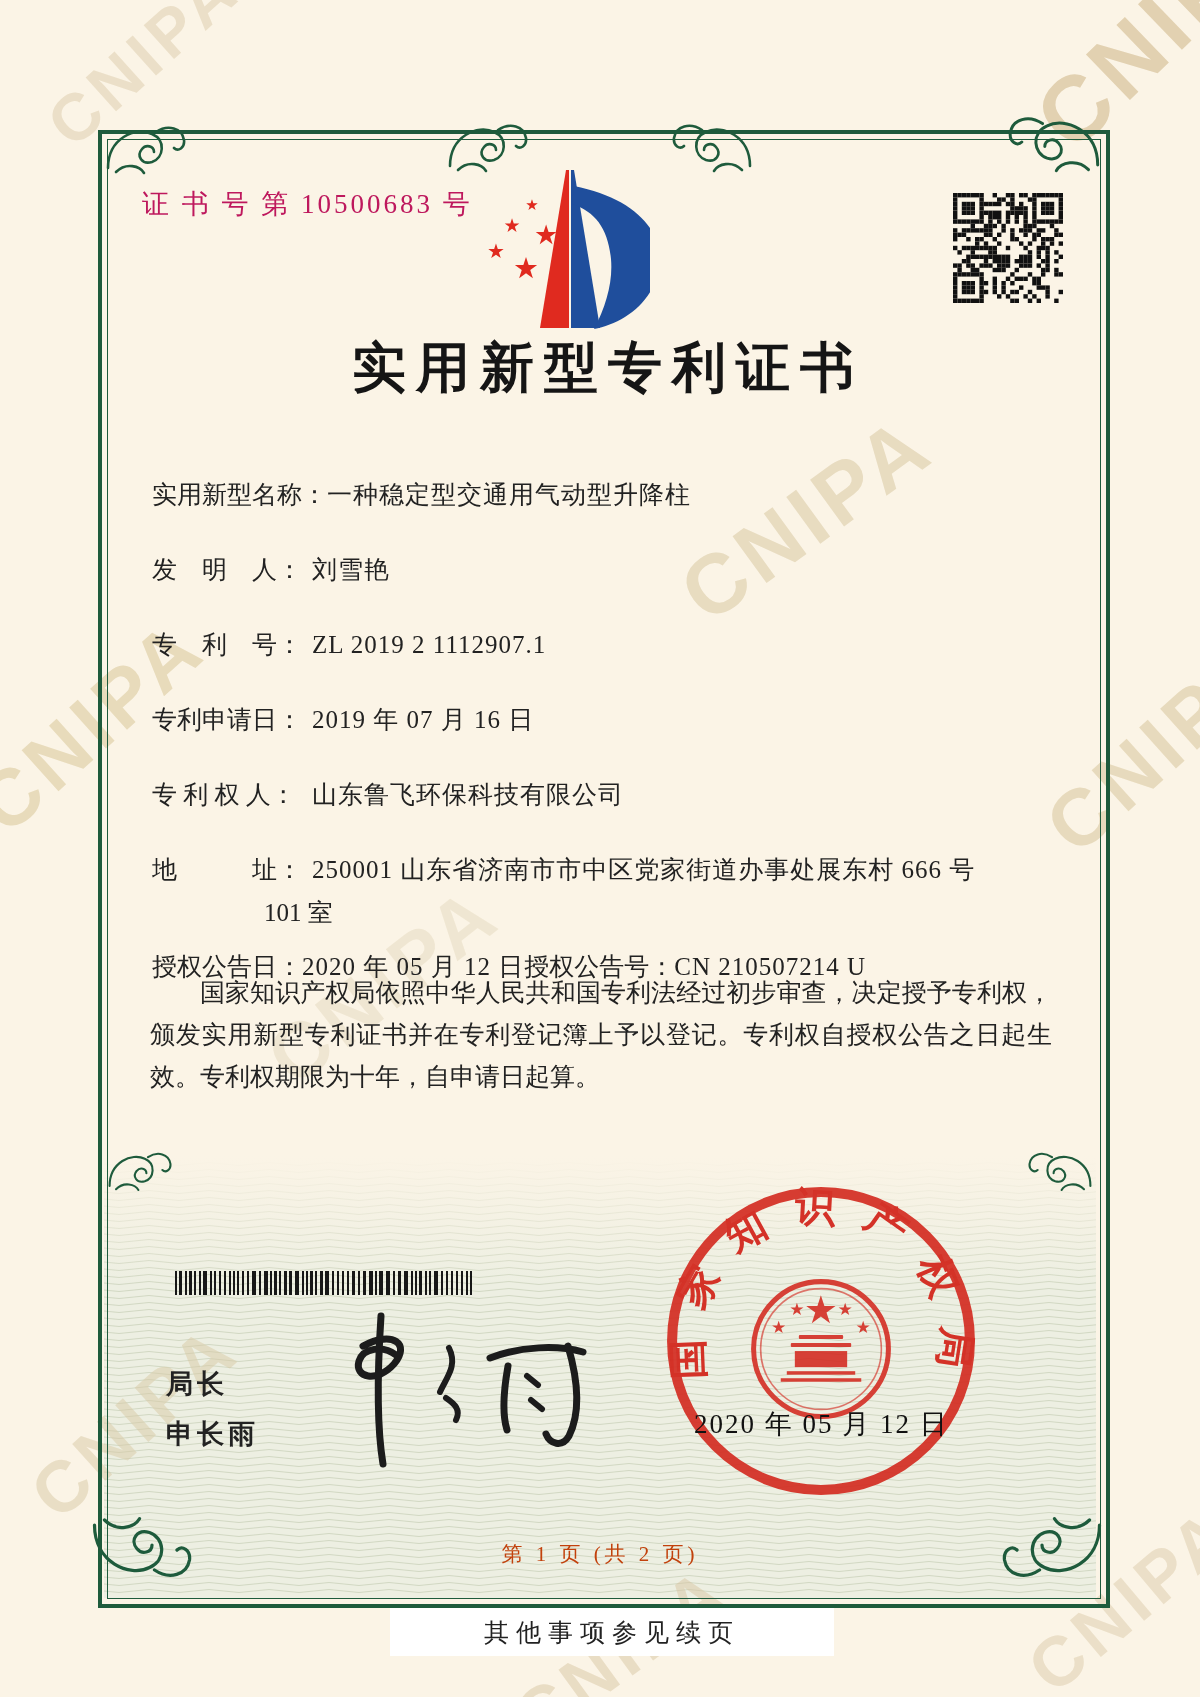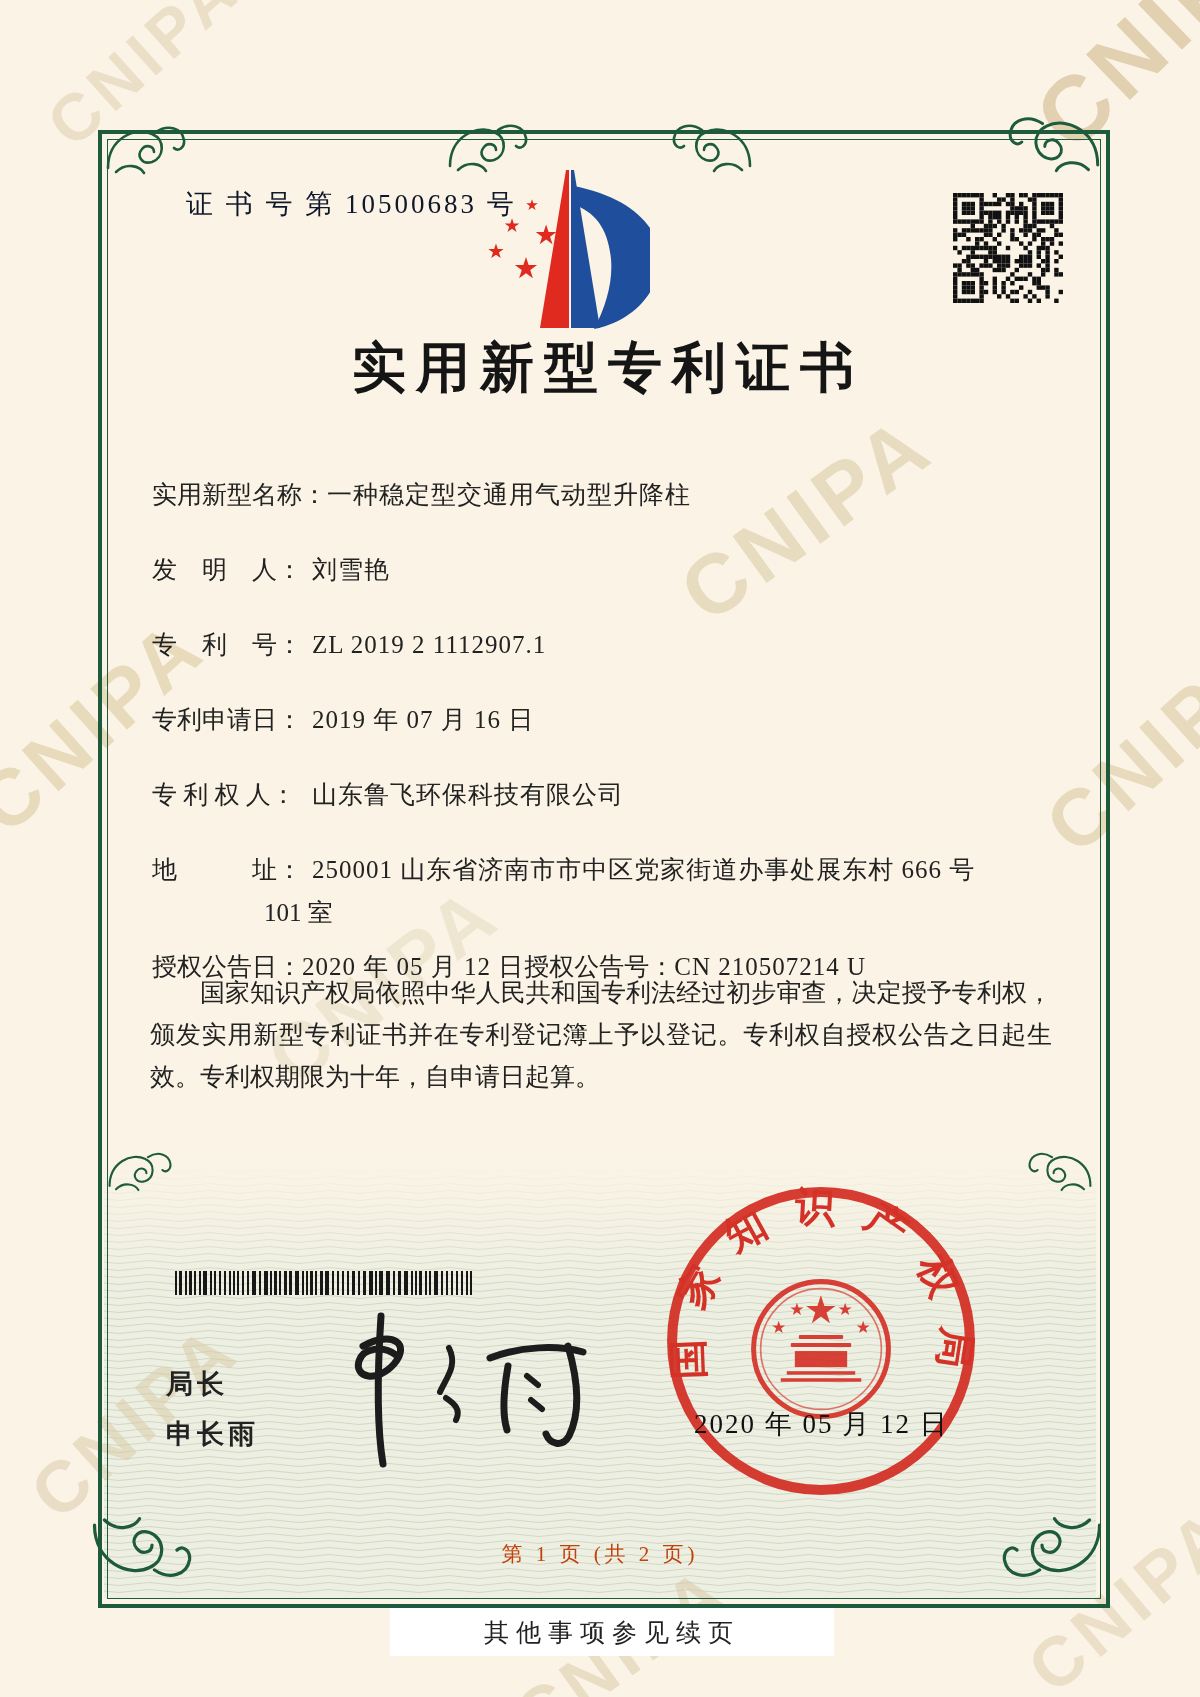--- a/index.html
+++ b/index.html
@@ -7,21 +7,21 @@
         overflow:hidden;font-family:"Liberation Serif","DejaVu Serif",serif;color:#222;}
   
   .frame{position:absolute;left:98px;top:130px;width:1004px;height:1470px;
          border:4px solid var(--green,#1e5b3c);z-index:2;pointer-events:none;}
   .frame::after{content:"";position:absolute;left:5px;top:5px;right:5px;bottom:5px;
          border:1px solid var(--green,#1e5b3c);}
   
   .wm{position:absolute;font-family:"Liberation Sans","DejaVu Sans",sans-serif;
       font-weight:bold;letter-spacing:6px;z-index:2;pointer-events:none;user-select:none;}
   
-  .certno{position:absolute;left:142px;top:186px;font-size:27px;letter-spacing:3px;color:#0f172a;z-index:3;margin-left:44px;}
+  .certno{position:absolute;left:142px;top:186px;font-size:27px;letter-spacing:3px;color:#be185d;z-index:3;}
   .logo{position:absolute;left:470px;top:164px;z-index:3;}
   .qr{position:absolute;left:953px;top:193px;z-index:3;}
   .title{position:absolute;left:8px;top:332px;width:100%;text-align:center;font-size:54px;
          font-weight:bold;letter-spacing:10px;color:#151515;z-index:3;}
   
   .fields{position:absolute;left:152px;top:478px;width:906px;font-size:25px;z-index:3;}
   .frow{margin-bottom:41px;line-height:34px;white-space:nowrap;}
   .flabel{display:inline-block;min-width:160px;}
   .fvalue{letter-spacing:1px;}
   .addr2{margin-top:-34px;margin-left:112px;line-height:38px;margin-bottom:18px;}

